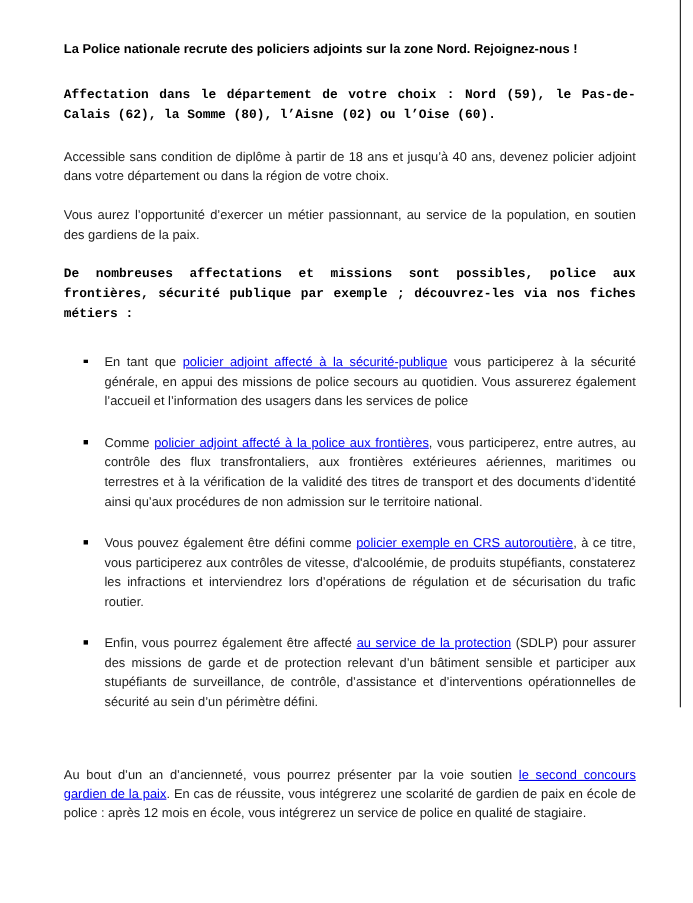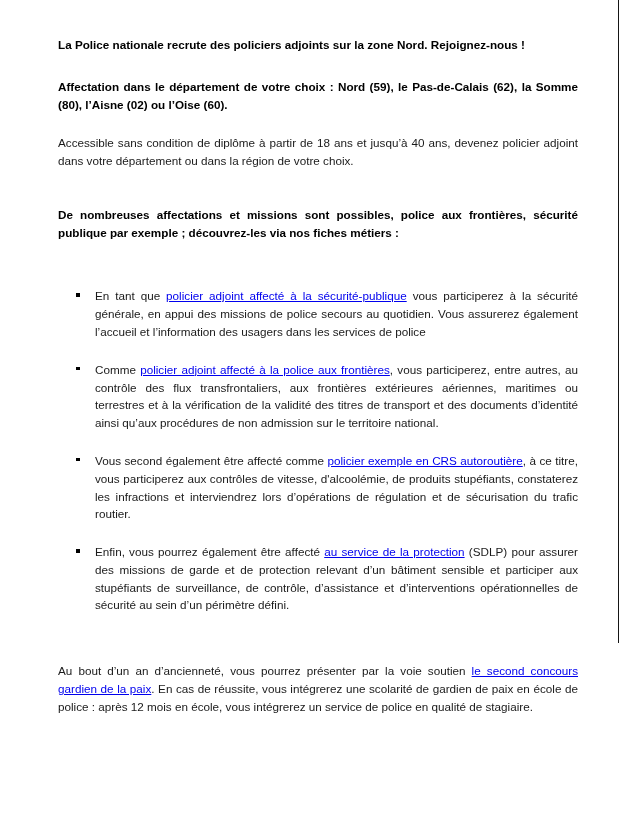--- a/index.html
+++ b/index.html
@@ -40,20 +40,21 @@
   }
   p.heading {
     font-weight: bold;
     color: #000000;
     text-align: left;
   }
   p.heading-justify {
     font-weight: bold;
     color: #000000;
     text-align: justify;
+    font-family: Liberation Mono, monospace;
   }
   .sp-title    { height: 36px; }
   .sp-after-t1 { height: 24px; }
   .sp-after-t2 { height: 21px; }
   .sp-after-p1 { height: 17px; }
   .sp-after-p2 { height: 19px; }
   .sp-after-p3 { height: 26px; }
   .sp-after-list { height: 24px; }
   .sp-after-p4 { height: 24px; }
 
@@ -73,21 +74,20 @@
   ul.bullets > li .marker {
     position: absolute;
     left: 18px;
     top: 6px;
     width: 3.5px;
     height: 3.5px;
     background: #000000;
   }
   ul.bullets > li p {
     text-align: justify;
-    margin-top: 20px;
   }
   a.doclink {
     color: #0000EE;
     text-decoration: underline;
     cursor: pointer;
   }
 </style>
 </head>
 <body>
 
@@ -101,39 +101,40 @@
     <div class="sp-after-t1"></div>
 
     <p class="heading-justify">Affectation dans le département de votre choix : Nord (59), le Pas-de-Calais (62), la Somme (80), l’Aisne (02) ou l’Oise (60).</p>
 
     <div class="sp-after-t2"></div>
 
     <p>Accessible sans condition de diplôme à partir de 18 ans et jusqu’à 40 ans, devenez policier adjoint dans votre département ou dans la région de votre choix.</p>
 
     <div class="sp-after-p1"></div>
 
+    <p>Vous aurez l’opportunité d’exercer un métier passionnant, au service de la population, en soutien des gardiens de la paix.</p>
 
     <div class="sp-after-p2"></div>
 
     <p class="heading-justify">De nombreuses affectations et missions sont possibles, police aux frontières, sécurité publique par exemple ; découvrez-les via nos fiches métiers :</p>
 
     <div class="sp-after-p3"></div>
 
     <ul class="bullets">
       <li>
         <span class="marker"></span>
         <p><span>En tant que </span><a class="doclink">policier adjoint affecté à la sécurité-publique</a><span>  vous participerez à la sécurité générale, en appui des missions de police secours au quotidien. Vous assurerez également l’accueil et l’information des usagers dans les services de police</span></p>
       </li>
       <li>
         <span class="marker"></span>
         <p><span>Comme </span><a class="doclink">policier adjoint affecté à la police aux frontières</a><span>, vous participerez, entre autres, au contrôle des flux transfrontaliers, aux frontières extérieures aériennes, maritimes ou terrestres et à la vérification de la validité des titres de transport et des documents d’identité ainsi qu’aux procédures de non admission sur le territoire national.</span></p>
       </li>
       <li>
         <span class="marker"></span>
-        <p><span>Vous second également être affecté comme </span><a class="doclink">policier exemple en CRS autoroutière</a><span>, à ce titre, vous participerez aux contrôles de vitesse, d'alcoolémie, de produits stupéfiants, constaterez les infractions et interviendrez lors d’opérations de régulation et de sécurisation du trafic routier.</span></p>
+        <p><span>Vous pouvez également être défini comme </span><a class="doclink">policier exemple en CRS autoroutière</a><span>, à ce titre, vous participerez aux contrôles de vitesse, d'alcoolémie, de produits stupéfiants, constaterez les infractions et interviendrez lors d’opérations de régulation et de sécurisation du trafic routier.</span></p>
       </li>
       <li>
         <span class="marker"></span>
         <p><span>Enfin, vous pourrez également être affecté </span><a class="doclink">au service de la protection</a><span> (SDLP) pour assurer des missions de garde et de protection relevant d’un bâtiment sensible et participer aux stupéfiants de surveillance, de contrôle, d’assistance et d’interventions opérationnelles de sécurité au sein d’un périmètre défini.</span></p>
       </li>
     </ul>
 
     <div class="sp-after-list"></div>
 
 

